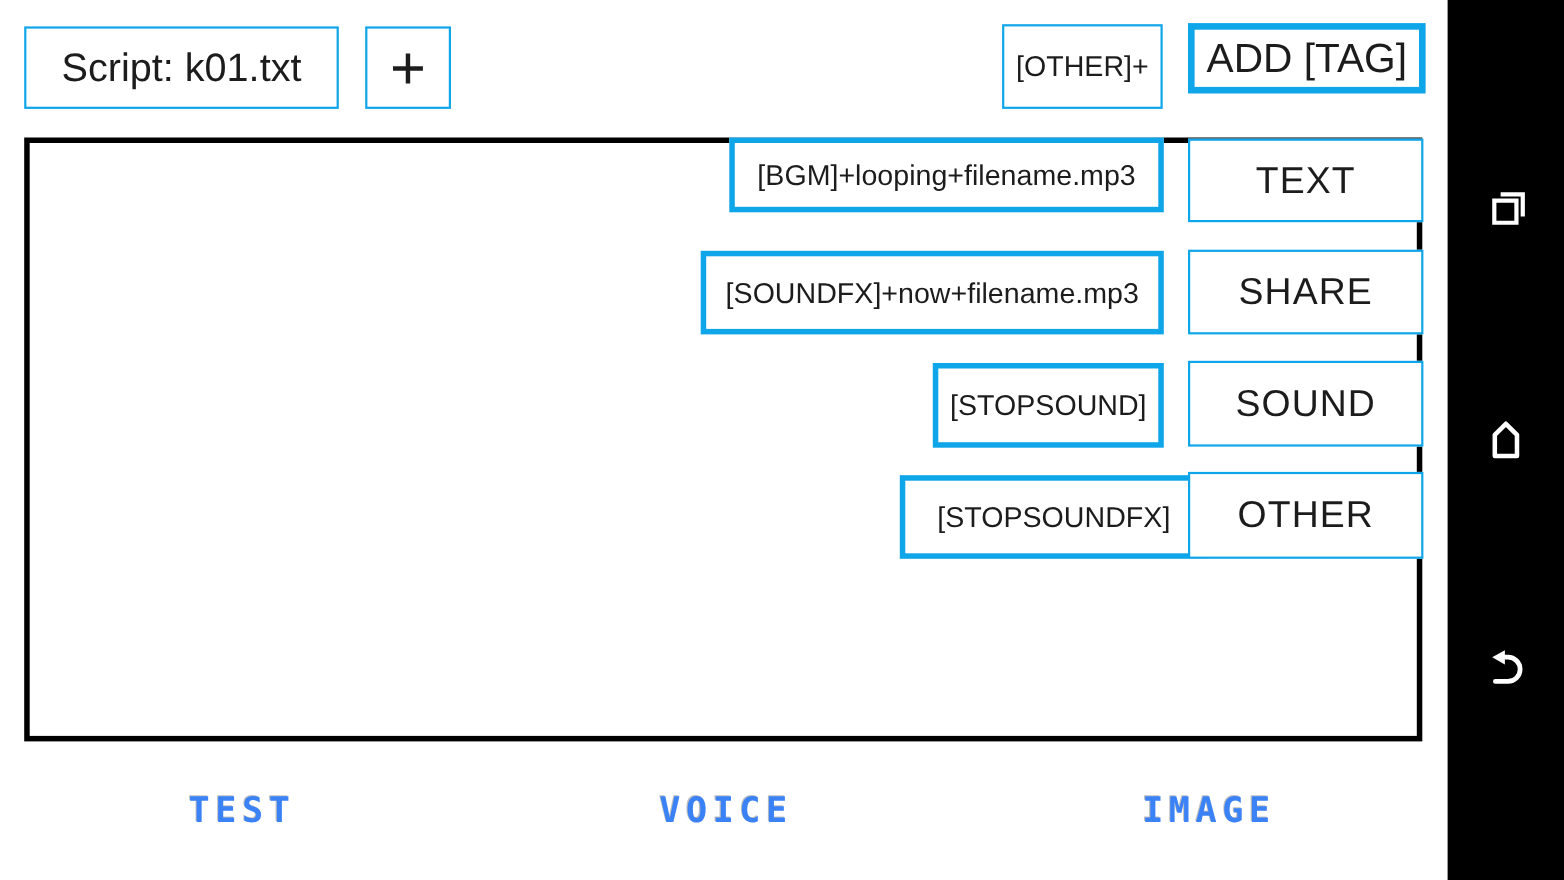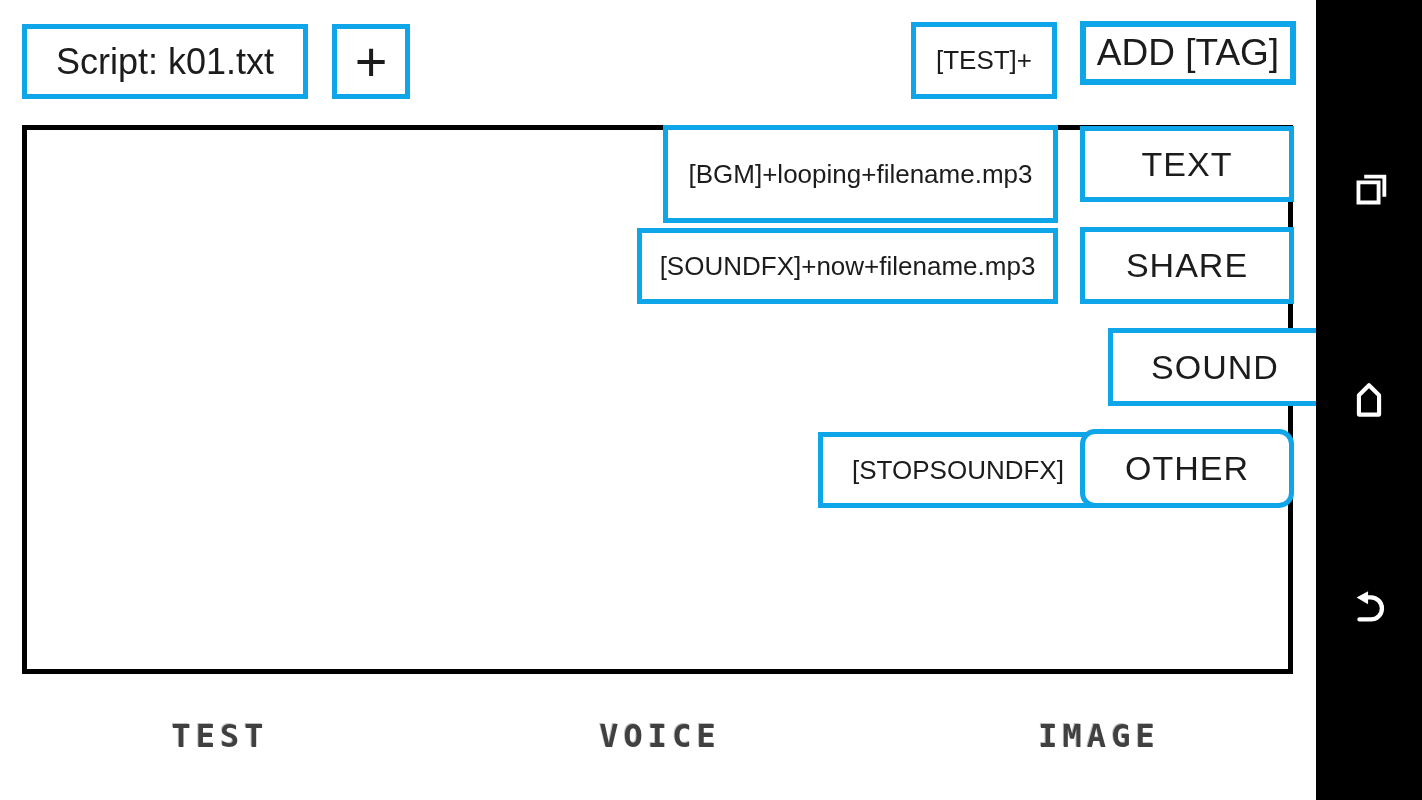--- a/index.html
+++ b/index.html
@@ -13,21 +13,21 @@
     height: 800px;
     background: #ffffff;
     overflow: hidden;
     font-family: "Liberation Sans", sans-serif;
     color: #111111;
   }
   .btn {
     position: absolute;
     box-sizing: border-box;
     background: #ffffff;
-    border: 5px solid #0ea5e9;
+    border: 2px solid #0ea5e9;
     display: flex;
     align-items: center;
     justify-content: center;
     white-space: nowrap;
     color: #1c1c1c;
     cursor: pointer;
     user-select: none;
   }
   
   .btn-script  { left: 22px;   top: 24px; width: 286px; height: 75px; font-size: 36px; }
@@ -42,42 +42,42 @@
     top: 125px;
     width: 1271px;
     height: 549px;
     box-sizing: border-box;
     background: #ffffff;
     border: 5px solid #000000;
   }
 
   
   .btn-tag { font-size: 26px; border-width: 5px; }
-  .tag-0 { left: 663px; top: 125px; width: 395px; height: 98px; }
+  .tag-0 { left: 663px; top: 125px; width: 395px; height: 68px; }
   .tag-1 { left: 637px; top: 228px; width: 421px; height: 76px; }
   .tag-2 { left: 848px; top: 330px; width: 210px; height: 77px; }
   .tag-3 { left: 818px; top: 432px; width: 280px; height: 76px; }
 
   
   .btn-cat { left: 1080px; width: 214px; font-size: 34px; letter-spacing: 1px; }
   .cat-0 { top: 126px; height: 76px; text-align: center; }
   .cat-1 { top: 227px; height: 77px; }
-  .cat-2 { top: 328px; height: 78px; margin-left: 28px; }
-  .cat-3 { top: 429px; height: 79px; border-radius: 15px; }
+  .cat-2 { top: 328px; height: 78px; }
+  .cat-3 { top: 429px; height: 79px; }
 
   
   .footer-action {
     position: absolute;
     top: 717px;
     transform: translateX(-50%);
     font-family: "DejaVu Sans Mono", monospace;
     font-weight: bold;
     font-size: 32px;
     letter-spacing: 5px;
-    color: #404040;
+    color: #3b82f6;
     cursor: pointer;
     user-select: none;
     text-shadow: -1px -1px 0 rgba(0,0,0,0.25);
   }
   .fa-0 { left: 220px; }
   .fa-1 { left: 660px; }
   .fa-2 { left: 1099px; }
 
   
   .navbar {
@@ -105,27 +105,28 @@
 </style>
 </head>
 <body>
 
 <div class="screen">
 
   <div class="btn btn-script">Script: k01.txt</div>
   <div class="btn btn-plus">
     <span>+</span>
   </div>
-  <div class="btn btn-voice">[TEST]+</div>
+  <div class="btn btn-voice">[OTHER]+</div>
   <div class="btn btn-addtag">ADD [TAG]</div>
 
   <div class="script-area"></div>
 
   <div class="btn btn-tag tag-0">[BGM]+looping+filename.mp3</div>
   <div class="btn btn-tag tag-1">[SOUNDFX]+now+filename.mp3</div>
+  <div class="btn btn-tag tag-2">[STOPSOUND]</div>
   <div class="btn btn-tag tag-3">[STOPSOUNDFX]</div>
 
   <div class="btn btn-cat cat-0">TEXT</div>
   <div class="btn btn-cat cat-1">SHARE</div>
   <div class="btn btn-cat cat-2">SOUND</div>
   <div class="btn btn-cat cat-3">OTHER</div>
 
   <div class="footer-action fa-0">TEST</div>
   <div class="footer-action fa-1">VOICE</div>
   <div class="footer-action fa-2">IMAGE</div>

